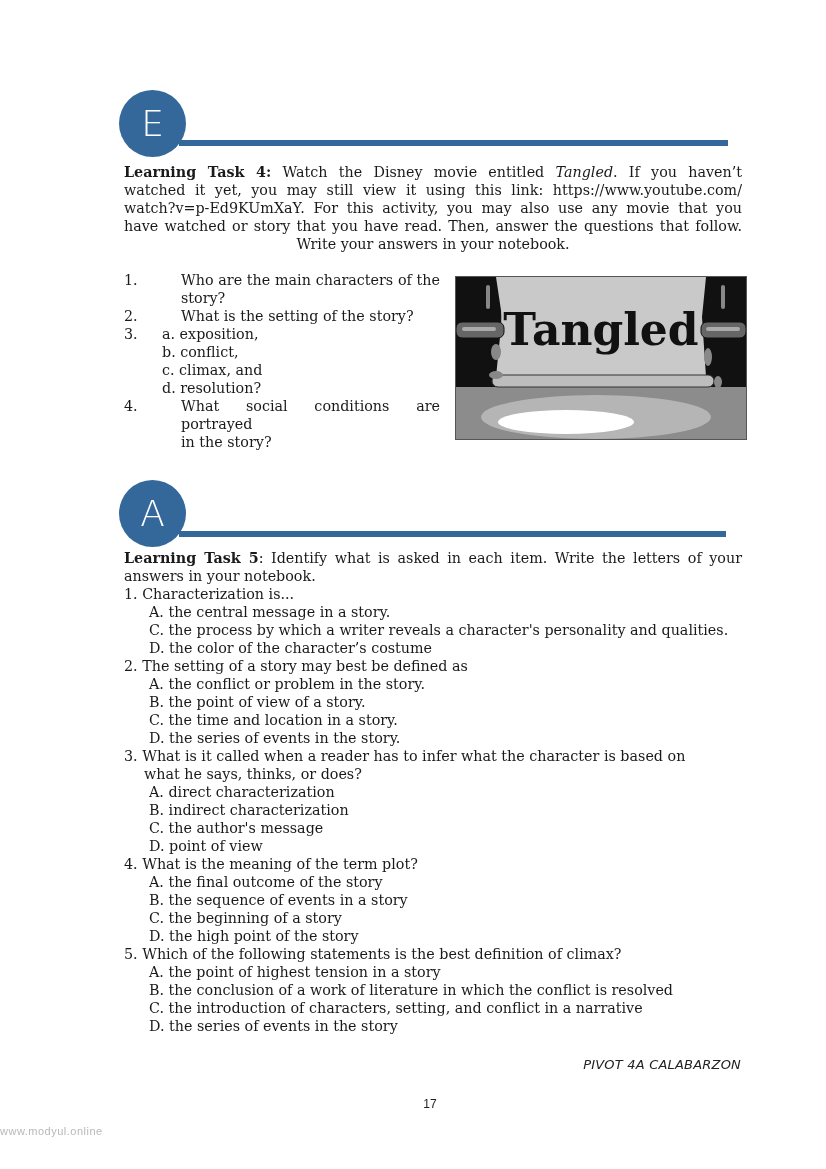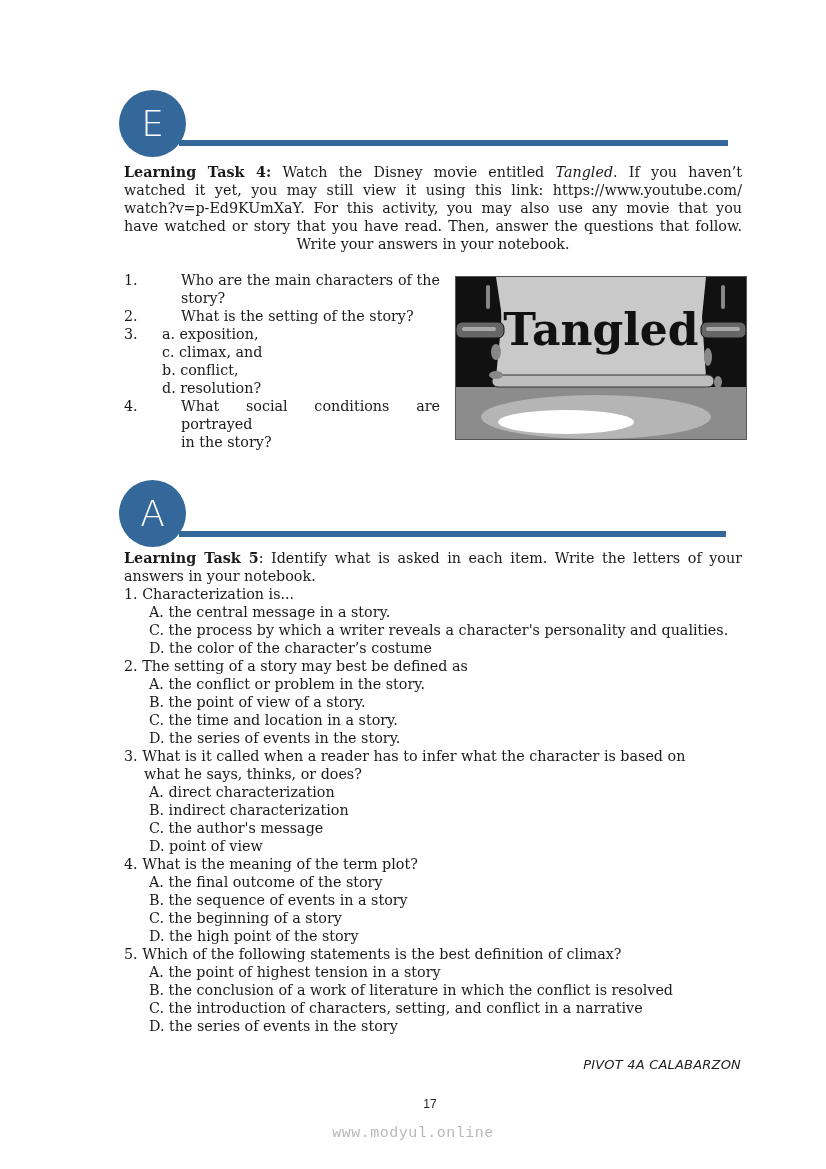--- a/index.html
+++ b/index.html
@@ -37,22 +37,22 @@
     #task5 .jl { display: block; text-align: justify; text-align-last: justify; }
 
     .mcq { position: absolute; left: 124px; top: 585px; width: 630px; font-size: 14.3px; line-height: 18px; margin: 0; padding: 0; list-style: none; }
     .mcq .stem { display: block; padding-left: 20px; text-indent: -20px; }
     .mcq .opt { display: block; padding-left: 25px; }
 
     .footer-right { position: absolute; right: 85px; top: 1057px; font-family: "DejaVu Sans", "Liberation Sans", sans-serif;
                     font-style: italic; font-size: 13px; color: #222; letter-spacing: 0.2px; }
     .page-num { position: absolute; left: 0; width: 860px; text-align: center; top: 1097px;
                 font-family: "Liberation Sans", sans-serif; font-size: 12px; color: #222; }
-    .watermark { position: absolute; left: 0; width: 826px; text-align: center; top: 1125px;
-                 font-family: Liberation Mono, monospace; font-size: 15px; color: #b8b8b8; letter-spacing: 0.5px; }
+    .watermark { position: absolute; left: 0; width: 826px; top: 1125px;
+                 font-family: Liberation Sans, sans-serif; font-size: 11px; color: #b8b8b8; letter-spacing: 0.5px; }
   </style>
 </head>
 <body>
 
 <div class="sec-header" id="hdr-e">
   <div class="sec-line"></div>
   <div class="sec-circle">E</div>
 </div>
 
 <p class="para" id="task4">
@@ -69,22 +69,22 @@
     <span class="txt"><span class="jl">Who are the main characters of the</span><span>story?</span></span>
   </li>
   <li>
     <span class="num">2.</span>
     <span class="txt">What is the setting of the story?</span>
   </li>
   <li>
     <span class="num">3.</span>
     <div class="sub">
       <div>a. exposition,</div>
+      <div>b. conflict,</div>
       <div>c. climax, and</div>
-      <div>b. conflict,</div>
       <div>d. resolution?</div>
     </div>
   </li>
   <li>
     <span class="num">4.</span>
     <span class="txt"><span class="jl">What social conditions are portrayed</span><span>in the story?</span></span>
   </li>
 </ul>
 
 <div class="tangled-img">

